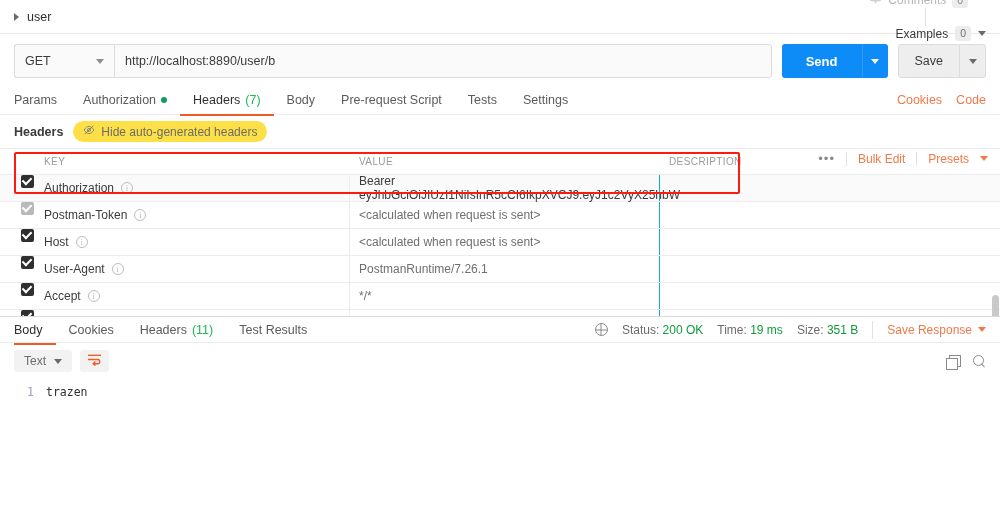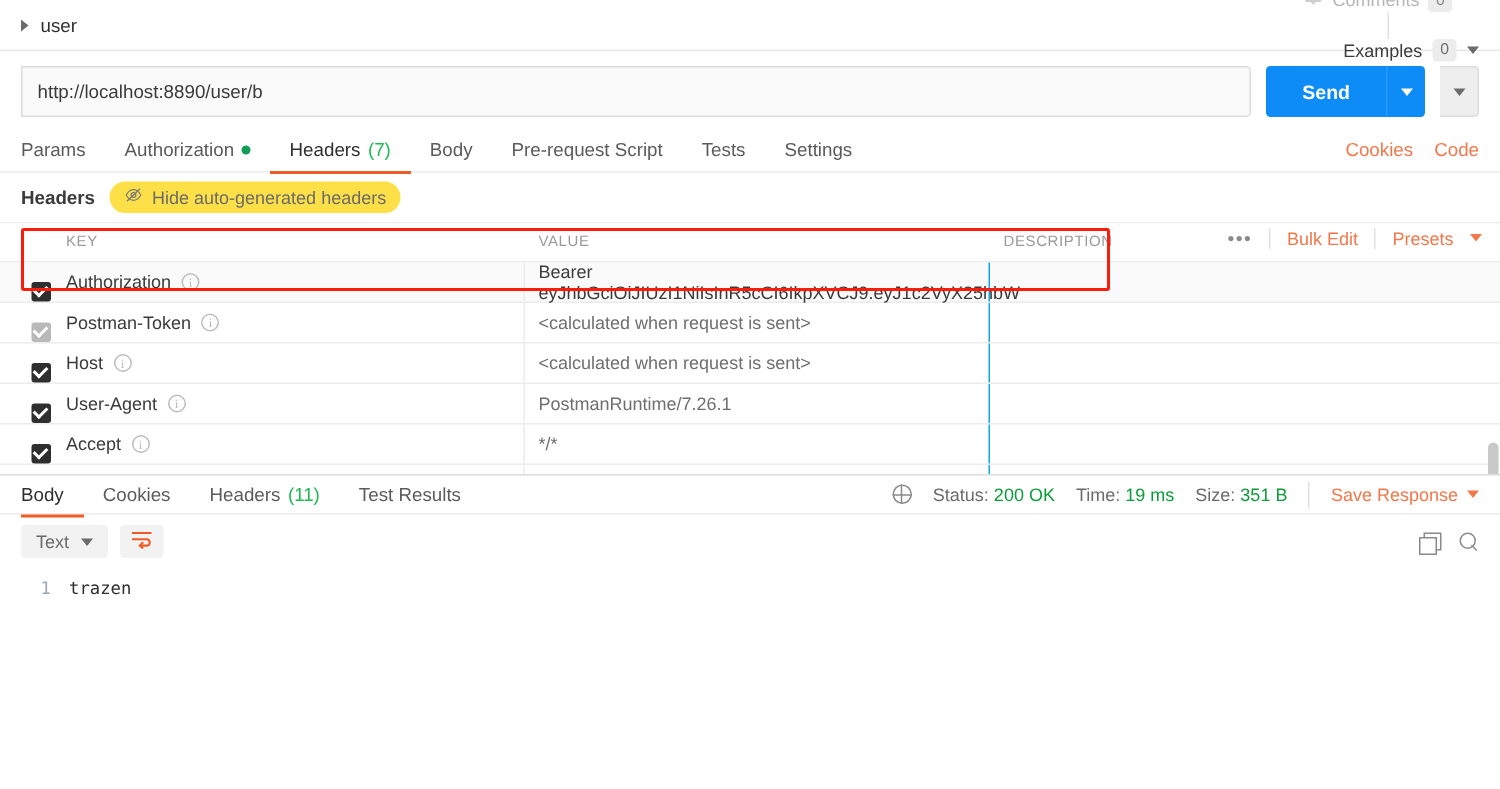--- a/index.html
+++ b/index.html
@@ -113,21 +113,21 @@
   .hsub { display:flex; align-items:center; padding: 6px 14px; gap: 10px; }
   .hsub-title { font-size:12.5px; color:#3b3b3b; font-weight: bold; }
   .hide-auto {
     display:flex; align-items:center; gap:6px;
     background:#fde047; border-radius: 12px; padding: 3px 10px;
     color:#6b6b6b; font-size:12px; cursor:pointer;
   }
 
   
   .htable { border-top:1px solid #ececec; position: relative; }
-  .hrow { display:flex; height: 26px; align-items:flex-end; border-bottom:1px solid #ececec; }
+  .hrow { display:flex; height: 26px; align-items:flex-start; border-bottom:1px solid #ececec; }
   .hrow.head { background:#fff; color:#9a9a9a; font-size:10px; letter-spacing:.4px; }
   .hrow.alt { background:#fafafa; }
   .c-chk { width: 40px; display:flex; justify-content:center; align-items:center; padding-left:14px; }
   .c-key { width: 310px; display:flex; align-items:center; gap:7px; padding-left: 4px;
            border-right:1px solid #ececec; height:100%; }
   .c-val { width: 310px; display:flex; align-items:center; padding-left: 9px;
            border-right:1px solid #0ea5e9; height:100%; }
   .c-desc { flex:1; display:flex; align-items:center; padding-left: 9px; height:100%; }
   .hrow.head .c-key, .hrow.head .c-val, .hrow.head .c-desc { border-right:none; }
   .hrow.data { height: 27px; font-size:12px; color:#3b3b3b; }
@@ -230,30 +230,35 @@
       <div class="vdiv"></div>
       <div class="examples">
         <span>Examples</span>
         <span class="badge-count">0</span>
         <span class="caret-down"></span>
       </div>
     </div>
   </div>
 
   <div class="urlrow">
+    <div class="method">
+      <span>GET</span>
+      <span class="caret-down"></span>
+    </div>
     <div class="urlbox">
       <span>http://localhost:8890/user/b</span>
     </div>
     <div class="send-wrap">
       <button class="btn-send">Send</button>
       <button class="btn-send-caret">
         <span class="caret-down"></span>
       </button>
     </div>
     <div class="save-wrap">
+      <button class="btn-save">Save</button>
       <button class="btn-save-caret">
         <span class="caret-down"></span>
       </button>
     </div>
   </div>
 
   <div class="reqtabs">
     <div class="rtab">
       <span>Params</span>
     </div>

